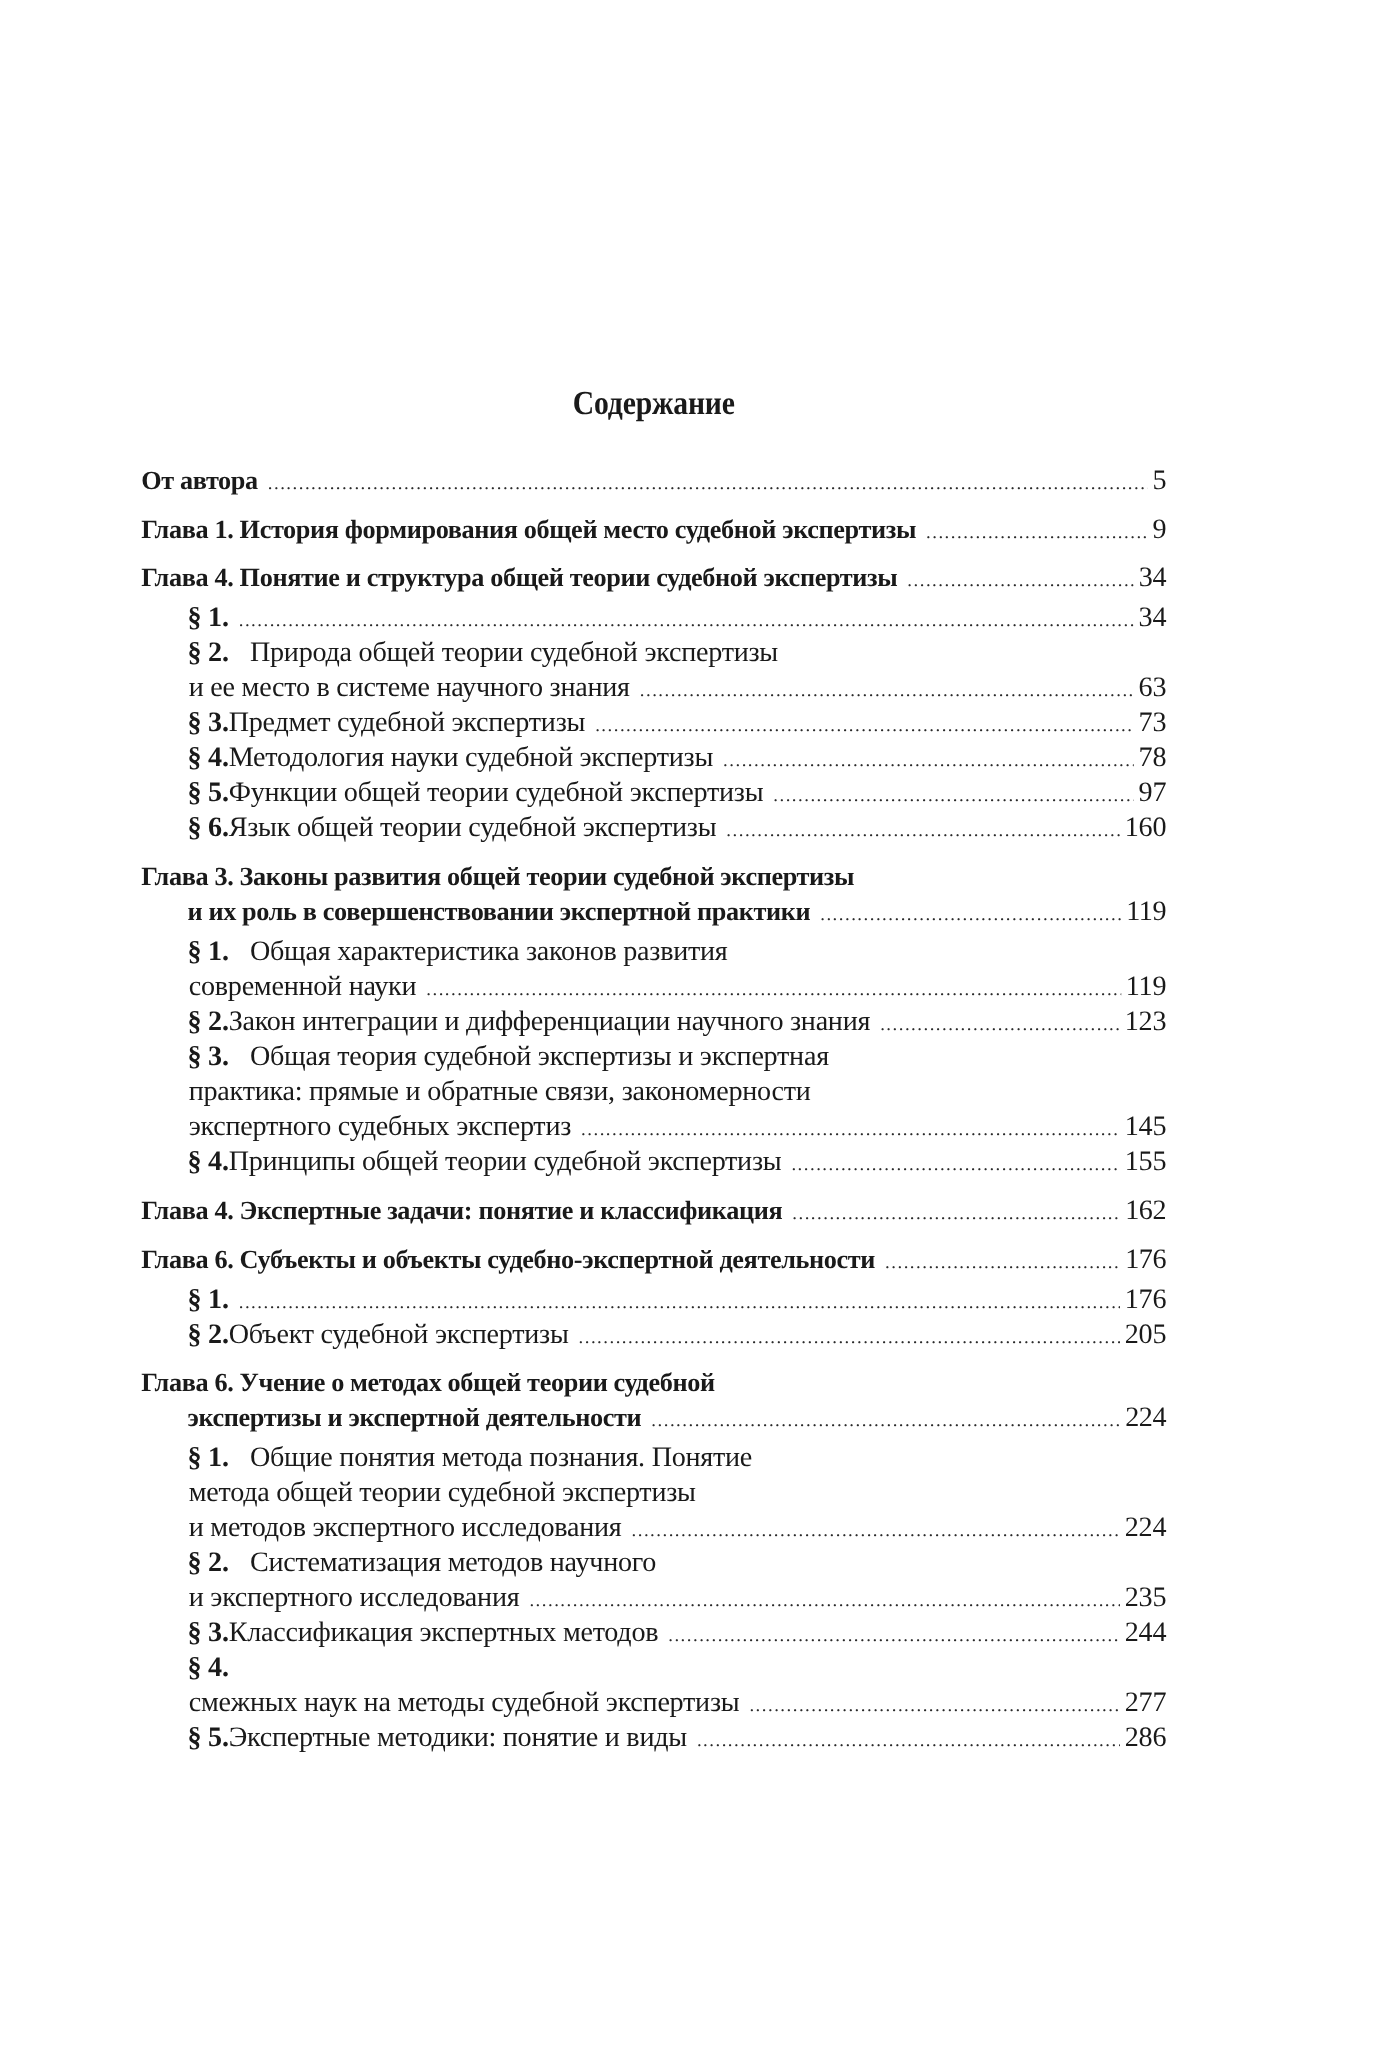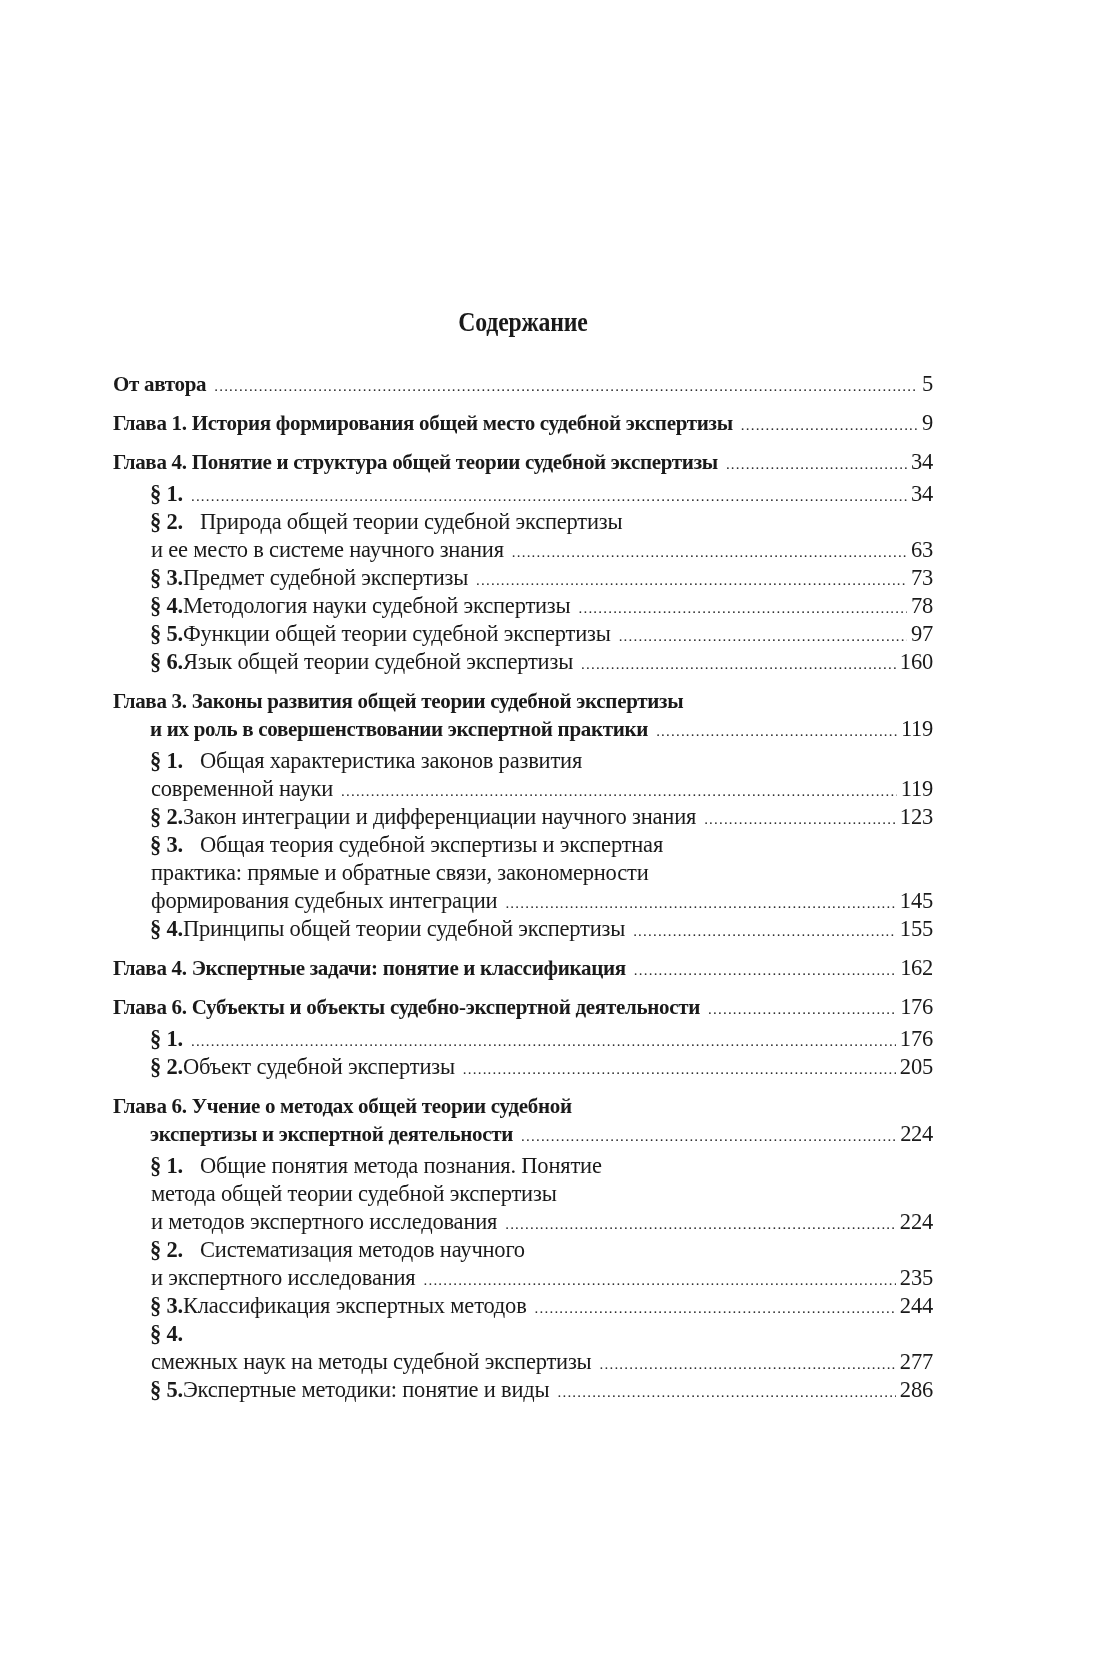--- a/index.html
+++ b/index.html
@@ -225,21 +225,21 @@
         <div class="line">
           <span class="num">§ 3.</span>
           <span class="txt">Общая теория судебной экспертизы и экспертная</span>
           <span class="filler"></span>
         </div>
         <div class="line">
           <span class="txt text-cont">практика: прямые и обратные связи, закономерности</span>
           <span class="filler"></span>
         </div>
         <div class="line">
-          <span class="txt text-cont">формирования судебных интеграции</span>
+          <span class="txt text-cont">экспертного судебных экспертиз</span>
           <span class="leader"></span>
           <span class="page-no">145</span>
         </div>
       </div>
       <div class="entry section">
         <div class="line">
           <span class="num">§ 4.</span>
           <span class="txt">Принципы общей теории судебной экспертизы</span>
           <span class="leader"></span>
           <span class="page-no">155</span>

